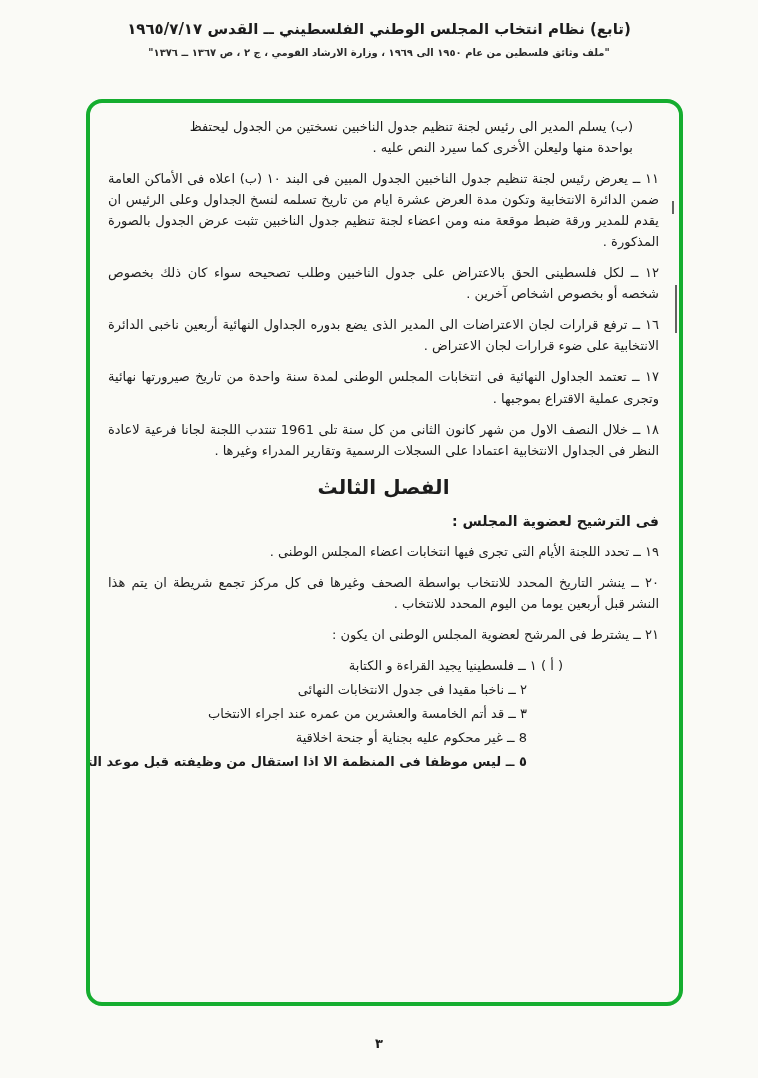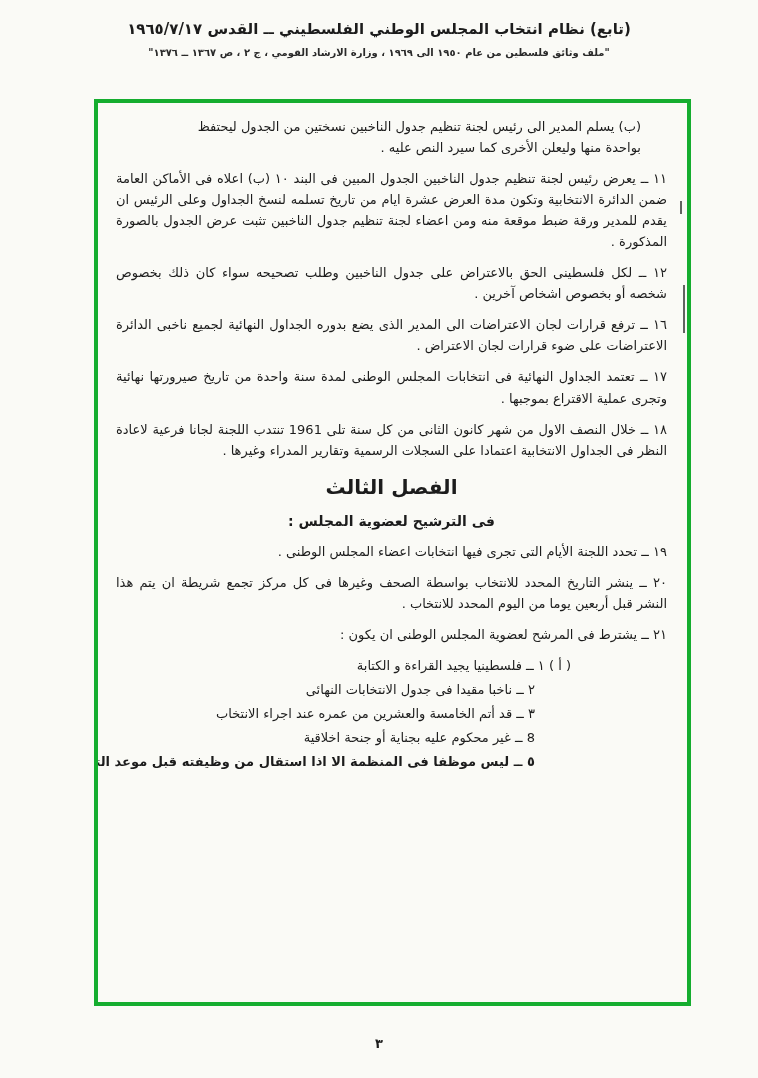--- a/index.html
+++ b/index.html
@@ -14,34 +14,34 @@
     background: var(--paper);
     color: var(--ink);
     font-family: "DejaVu Sans", sans-serif;
     direction: rtl;
   }
   .header { position: absolute; top: 0; right: 0; width: 758px; text-align: center; }
   .doc-title { margin-top: 20px; font-size: 15px; font-weight: bold; }
   .doc-subtitle { margin-top: 9px; font-size: 10px; font-weight: bold; color: #2a2a2a; }
 
   .frame {
-    position: absolute; left: 94px; top: 99px;
+    position: absolute; left: 86px; top: 99px;
     width: 597px; height: 907px;
     border: 4px solid var(--frame-green);
-    border-radius: 0;
+    border-radius: 16px;
     padding: 13px 20px 8px 18px;
     box-sizing: border-box;
     overflow: hidden;
   }
   .frame p { margin: 0 0 10px 0; font-size: 13px; line-height: 1.62; text-align: justify; }
   .p-cont { padding-right: 26px; padding-left: 56px; text-align: right !important; }
   .num { white-space: nowrap; }
 
   .chapter { margin: 14px 0 14px 0; text-align: center; font-size: 20px; font-weight: bold; }
-  .section { margin: 0 0 12px 0; text-align: center; font-size: 14px; font-weight: bold; }
+  .section { margin: 0 0 12px 0; text-align: right; font-size: 14px; font-weight: bold; }
 
   .cond { white-space: nowrap; padding-right: 96px; margin-bottom: 3px !important; text-align: left; }
   .cond.sub { padding-right: 132px; }
   .cond.bold { font-weight: bold; }
 
   .page-num { position: absolute; top: 1036px; right: 0; width: 758px; text-align: center; font-size: 13px; font-weight: bold; }
 
   .artifact { position: absolute; background: #474747; opacity: .85; }
   .a1 { width: 2px; height: 48px; right: 2px; top: 182px; }
   .a2 { width: 2px; height: 13px; right: 5px; top: 98px; }
@@ -58,21 +58,21 @@
 
   <p class="p-cont"><span class="num">(ب)</span> <span>يسلم المدير الى رئيس لجنة تنظيم جدول الناخبين نسختين من الجدول ليحتفظ بواحدة منها وليعلن الأخرى كما سيرد النص عليه .</span></p>
 
   <p class="item"><span class="num">١١ ــ</span> <span>يعرض رئيس لجنة تنظيم جدول الناخبين الجدول المبين فى البند ١٠ (ب) اعلاه فى الأماكن العامة ضمن الدائرة الانتخابية وتكون مدة العرض عشرة ايام من تاريخ تسلمه لنسخ الجداول وعلى الرئيس ان يقدم للمدير ورقة ضبط موقعة منه ومن اعضاء لجنة تنظيم جدول الناخبين تثبت عرض الجدول بالصورة المذكورة .</span></p>
 
   <p class="item"><span class="num">١٢ ــ</span> <span>لكل فلسطينى الحق بالاعتراض على جدول الناخبين وطلب تصحيحه سواء كان ذلك بخصوص شخصه أو بخصوص اشخاص آخرين .</span></p>
 
 
 
 
-  <p class="item"><span class="num">١٦ ــ</span> <span>ترفع قرارات لجان الاعتراضات الى المدير الذى يضع بدوره الجداول النهائية لجميع ناخبى الدائرة الاعتراضات على ضوء قرارات لجان الاعتراض .</span></p>
+  <p class="item"><span class="num">١٦ ــ</span> <span>ترفع قرارات لجان الاعتراضات الى المدير الذى يضع بدوره الجداول النهائية أربعين ناخبى الدائرة الانتخابية على ضوء قرارات لجان الاعتراض .</span></p>
 
   <p class="item"><span class="num">١٧ ــ</span> <span>تعتمد الجداول النهائية فى انتخابات المجلس الوطنى لمدة سنة واحدة من تاريخ صيرورتها نهائية وتجرى عملية الاقتراع بموجبها .</span></p>
 
   <p class="item"><span class="num">١٨ ــ</span> <span>خلال النصف الاول من شهر كانون الثانى من كل سنة تلى 1961 تنتدب اللجنة لجانا فرعية لاعادة النظر فى الجداول الانتخابية اعتمادا على السجلات الرسمية وتقارير المدراء وغيرها .</span></p>
 
   <h2 class="chapter">الفصل الثالث</h2>
 
   <h3 class="section">فى الترشيح لعضوية المجلس :</h3>
 
   <p class="item"><span class="num">١٩ ــ</span> <span>تحدد اللجنة الأيام التى تجرى فيها انتخابات اعضاء المجلس الوطنى .</span></p>

